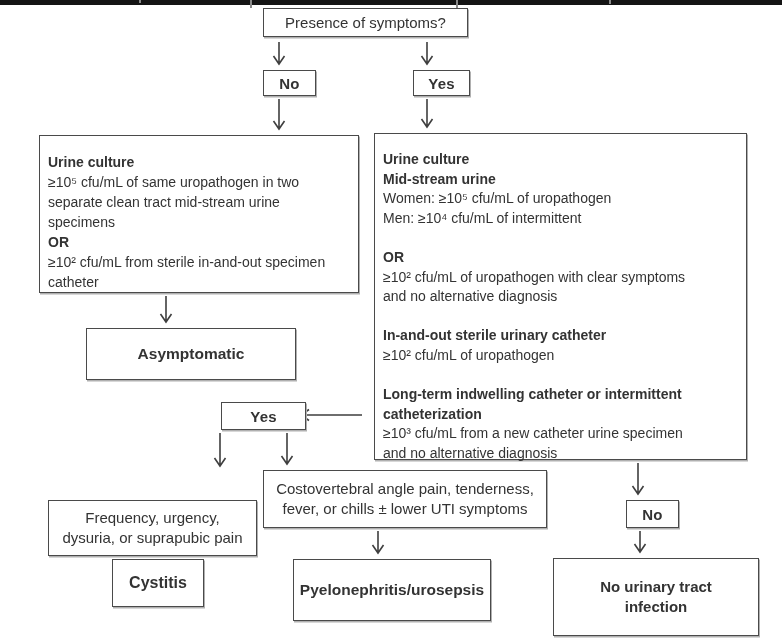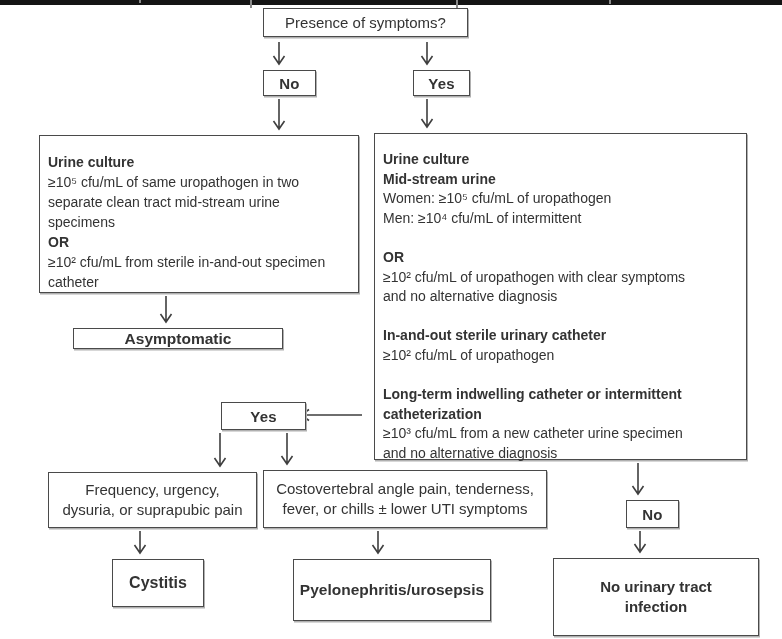--- a/index.html
+++ b/index.html
@@ -66,21 +66,21 @@
   <div class="box bigtext lefttext" style="left:28px;top:135px;width:320px;height:158px;">
     <div class="ln b">Urine culture</div>
     <div class="ln">≥10⁵ cfu/mL of same uropathogen in two</div>
     <div class="ln">separate clean tract mid-stream urine</div>
     <div class="ln">specimens</div>
     <div class="ln b">OR</div>
     <div class="ln">≥10² cfu/mL from sterile in-and-out specimen</div>
     <div class="ln">catheter</div>
   </div>
 
-  <div class="box center" style="left:62px;top:328px;width:210px;height:21px;font-size:15.5px;font-weight:bold;">
+  <div class="box center" style="left:75px;top:328px;width:210px;height:52px;font-size:15.5px;font-weight:bold;">
     <span>Asymptomatic</span>
   </div>
 
   <div class="box bigtext" style="left:363px;top:133px;width:373px;height:327px;">
     <div class="ln b">Urine culture</div>
     <div class="ln b">Mid-stream urine</div>
     <div class="ln">Women: ≥10⁵ cfu/mL of uropathogen</div>
     <div class="ln">Men: ≥10⁴ cfu/mL of intermittent</div>
     <div class="ln"></div>
     <div class="ln b">OR</div>
@@ -93,21 +93,21 @@
     <div class="ln b">Long-term indwelling catheter or intermittent</div>
     <div class="ln b">catheterization</div>
     <div class="ln">≥10³ cfu/mL from a new catheter urine specimen</div>
     <div class="ln">and no alternative diagnosis</div>
   </div>
 
   <div class="box center label" style="left:210px;top:402px;width:85px;height:28px;">
     <span>Yes</span>
   </div>
 
-  <div class="box col two" style="left:37px;top:472px;width:209px;height:56px;">
+  <div class="box col two" style="left:37px;top:500px;width:209px;height:56px;">
     <div class="ln">Frequency, urgency,</div>
     <div class="ln">dysuria, or suprapubic pain</div>
   </div>
 
   <div class="box col two" style="left:252px;top:470px;width:284px;height:58px;">
     <div class="ln">Costovertebral angle pain, tenderness,</div>
     <div class="ln">fever, or chills ± lower UTI symptoms</div>
   </div>
 
   <div class="box center" style="left:282px;top:559px;width:198px;height:62px;font-size:15.5px;font-weight:bold;">

